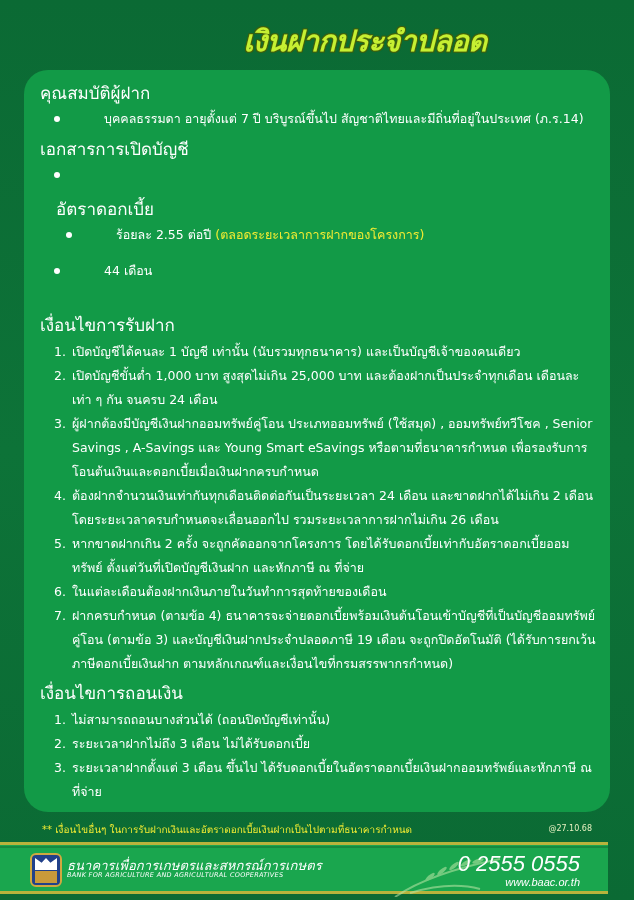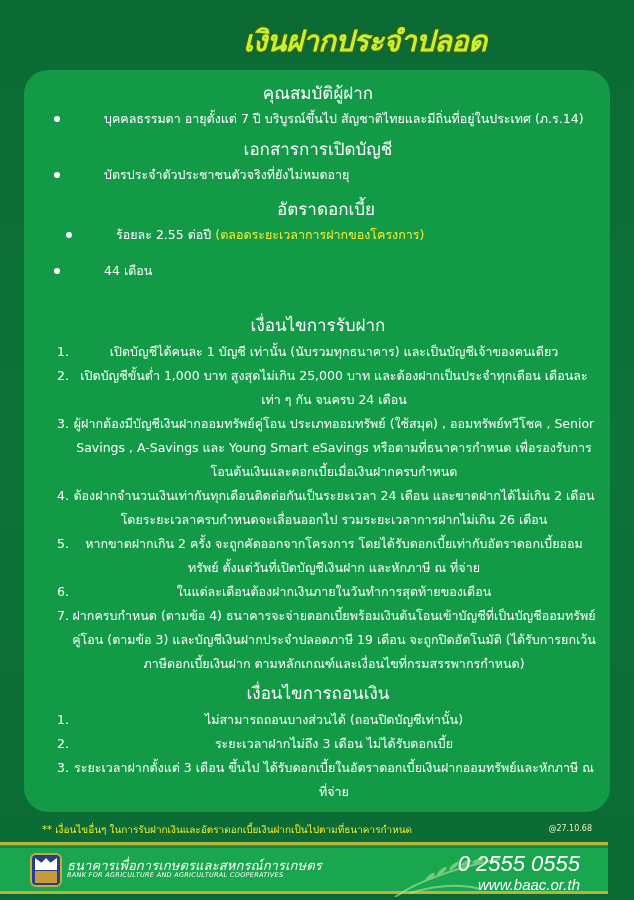--- a/index.html
+++ b/index.html
@@ -30,21 +30,20 @@
   }
   .title .num {
     color: #e8302a; font-size: 38px;
     text-shadow: 1px 1px 0 #f6d400, -1px -1px 0 #f6d400, 1px -1px 0 #f6d400, -1px 1px 0 #f6d400, 2px 2px 2px #5a2000;
     margin: 0 4px;
   }
   .card {
     position: absolute; left: 24px; top: 70px; width: 586px; height: 742px;
     background: #129a47;
     border-radius: 24px;
-    text-align: center;
   }
   .section { position: absolute; left: 16px; right: 14px; }
   .heading {
     font-size: 17px; color: #ffffff; line-height: 22px; font-weight: normal;
   }
   .bullet {
     display: flex; align-items: flex-start;
     font-size: 12.5px; line-height: 19px; color: #ffffff;
     padding-left: 14px; margin-top: 5px; gap: 36px;
   }
@@ -90,21 +89,21 @@
     position: absolute; left: 67px; top: 26px; font-size: 6.5px; color: #ffffff; letter-spacing: 0.3px;
   }
   .wheat {
     position: absolute; left: 390px; top: 8px; width: 120px; height: 44px; opacity: 0.55;
   }
   .phone {
     position: absolute; right: 28px; top: 6px; font-size: 22px; color: #ffffff;
     font-family: "Liberation Sans", sans-serif;
   }
   .web {
-    position: absolute; right: 28px; top: 31px; font-size: 15px; color: #ffffff;
+    position: absolute; right: 28px; top: 31px; font-size: 11px; color: #ffffff;
     font-family: "Liberation Sans", sans-serif;
   }
 </style>
 </head>
 <body>
 
 <div class="page">
 
   <div class="title-bar">
     <span class="title"><span>เงินฝากประจำปลอดภาษี</span><span class="num">24</span><span>เดือน</span></span>
@@ -117,21 +116,20 @@
       <div class="bullet">
         <span class="dot"></span>
         <span>บุคคลธรรมดา อายุตั้งแต่ 7 ปี บริบูรณ์ขึ้นไป สัญชาติไทยและมีถิ่นที่อยู่ในประเทศ (ภ.ร.14)</span>
       </div>
     </div>
 
     <div class="section" style="top:68px;">
       <div class="heading">เอกสารการเปิดบัญชี</div>
       <div class="bullet">
         <span class="dot"></span>
-        <span>บัตรประจำตัวประชาชนตัวจริงที่ยังไม่หมดอายุ</span>
       </div>
     </div>
 
     <div class="section" style="top:128px; left:20px;margin-left:12px;">
       <div class="heading">อัตราดอกเบี้ย</div>
       <div class="bullet" style="padding-left:10px;">
         <span class="dot"></span>
         <span><span>ร้อยละ 2.55 ต่อปี</span> <span class="yellow">(ตลอดระยะเวลาการฝากของโครงการ)</span></span>
       </div>
     </div>

